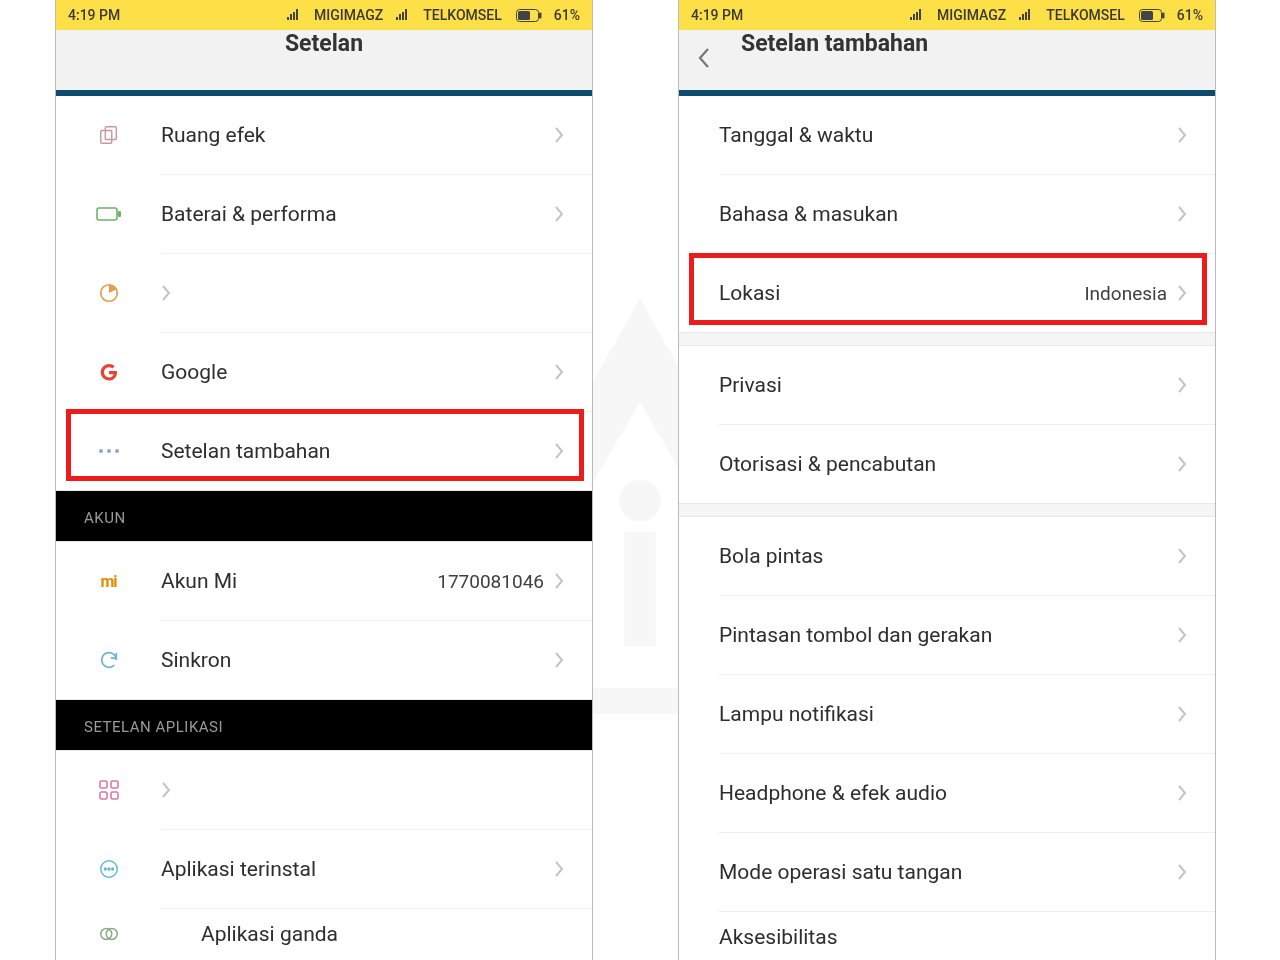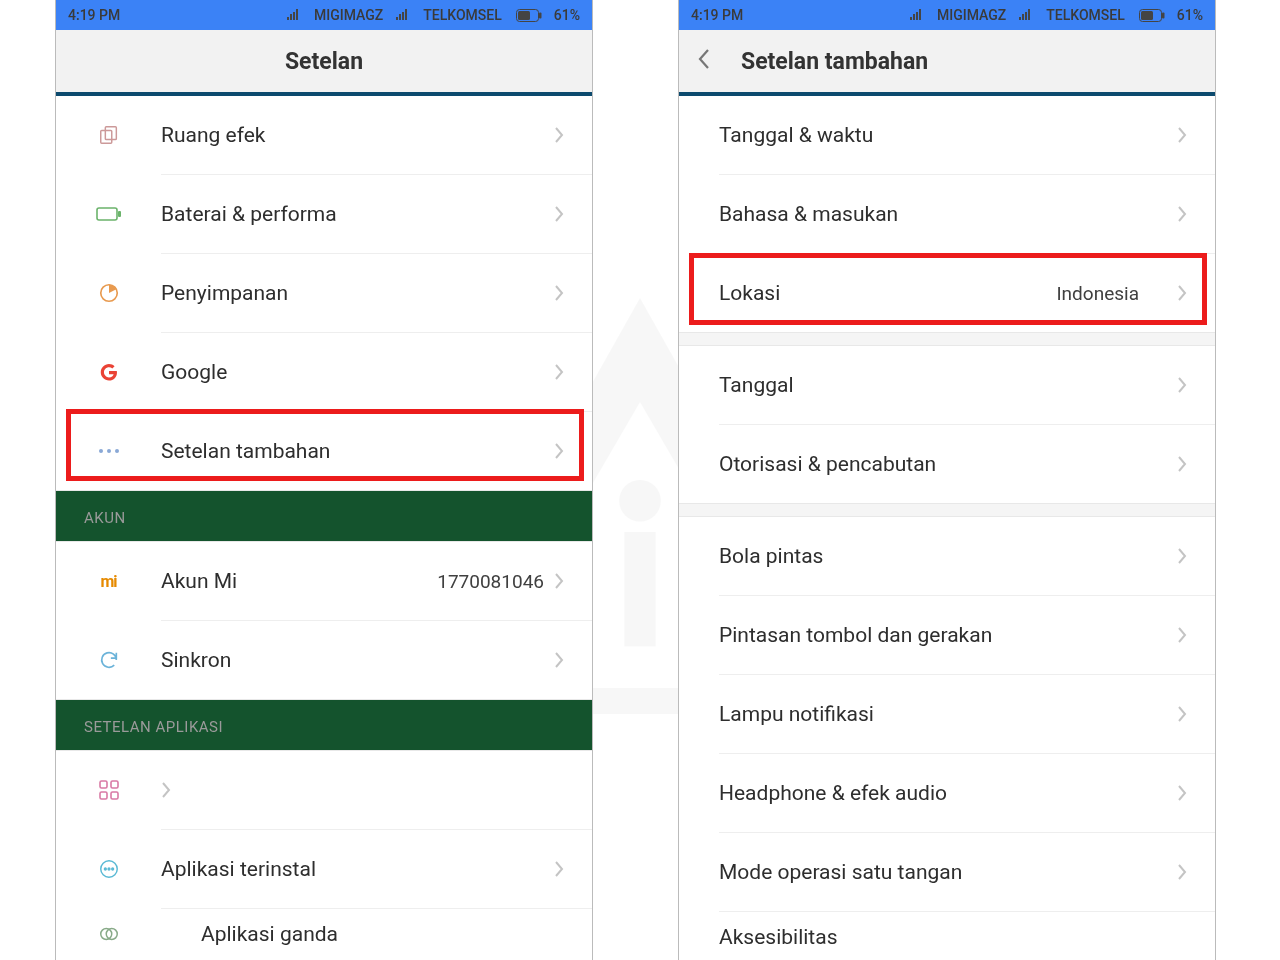--- a/index.html
+++ b/index.html
@@ -27,41 +27,41 @@
     background: #fff;
     border-left: 1px solid #bbb;
     border-right: 1px solid #bbb;
     z-index: 1;
     overflow: hidden;
   }
   .phone.left { left: 55px; }
   .phone.right { left: 678px; }
   .statusbar {
     height: 30px;
-    background: #3b82f6;
+    background: #fde047;
     display: flex;
     align-items: center;
     justify-content: space-between;
     padding: 0 12px;
     font-size: 14px;
     color: #3a3a3a;
     font-weight: 500;
   }
   .statusbar .right-group { display: flex; align-items: center; gap: 12px; }
   .statusbar .signal { display: inline-block; margin-right: 2px; }
   .statusbar .battery-icon {
     display: inline-flex; align-items: center;
     margin-left: 2px;
   }
   .header {
     height: 66px;
     background: #f2f2f2;
-    border-bottom: 4px solid #0c4a6e;
+    border-bottom: 6px solid #0c4a6e;
     display: flex;
-    align-items: center;
+    align-items: flex-start;
     position: relative;
   }
   .header.center { justify-content: center; }
   .header .title {
     font-size: 23px;
     font-weight: 700;
     color: #333;
   }
   .header .back {
     position: absolute;
@@ -81,21 +81,21 @@
     position: relative;
     cursor: pointer;
   }
   .row .icon-slot {
     width: 105px;
     display: flex;
     align-items: flex-end;
     justify-content: center;
     flex-shrink: 0;
   }
-  .row.no-icon { padding-left: 40px; gap: 28px; }
+  .row.no-icon { padding-left: 40px; }
   .row .label {
     flex: 1;
     font-size: 21px;
     color: #2e2e2e;
     font-weight: 400;
   }
   .row .value {
     font-size: 19px;
     color: #404040;
     margin-right: 10px;
@@ -107,21 +107,21 @@
     margin-left: 105px;
   }
   .divider.no-indent { margin-left: 40px; }
   .section-gap {
     height: 14px;
     background: #f5f5f5;
     border-top: 1px solid #e8e8e8;
     border-bottom: 1px solid #e8e8e8;
   }
   .section-label {
-    background: #14532d;
+    background: #000000;
     padding: 18px 28px 14px 28px;
     font-size: 15px;
     color: #9a9a9a;
     letter-spacing: 0.5px;
     border-top: 1px solid #e8e8e8;
     border-bottom: 1px solid #e8e8e8;
   }
   .highlight-box {
     position: absolute;
     border: 5px solid #ec1c1c;
@@ -197,21 +197,20 @@
     </div>
     <div class="divider"></div>
 
     <div class="row">
       <span class="icon-slot">
         <svg width="22" height="22" viewBox="0 0 24 24" fill="none" stroke="#e89a4f" stroke-width="1.8">
             <circle cx="12" cy="12" r="9"></circle>
             <path d="M12 3 A9 9 0 0 1 20 8 L12 12 Z" fill="#e89a4f" stroke="none"></path>
           </svg>
       </span>
-      <span class="label">Penyimpanan</span>
       <svg class="chevron" width="10" height="18" viewBox="0 0 10 18">
           <path d="M2 2l6 7-6 7" fill="none" stroke="currentColor" stroke-width="2"></path>
         </svg>
     </div>
     <div class="divider"></div>
 
     <div class="row">
       <span class="icon-slot">
         <svg width="22" height="22" viewBox="0 0 24 24">
             <path fill="#EA4335" d="M12 11v3.5h5c-.4 2-2.2 3.4-5 3.4-3 0-5.5-2.5-5.5-5.5S9 6.9 12 6.9c1.4 0 2.6.5 3.6 1.4l2.5-2.5C16.5 4.2 14.4 3.3 12 3.3 7 3.3 3 7.3 3 12.3s4 9 9 9c5.2 0 8.7-3.7 8.7-8.8 0-.6-.1-1.1-.2-1.6H12z"></path>
@@ -365,21 +364,21 @@
       <span class="label">Lokasi</span>
       <span class="value">Indonesia</span>
       <svg class="chevron" width="10" height="18" viewBox="0 0 10 18">
           <path d="M2 2l6 7-6 7" fill="none" stroke="currentColor" stroke-width="2"></path>
         </svg>
     </div>
 
     <div class="section-gap"></div>
 
     <div class="row no-icon">
-      <span class="label">Tanggal</span>
+      <span class="label">Privasi</span>
       <svg class="chevron" width="10" height="18" viewBox="0 0 10 18">
           <path d="M2 2l6 7-6 7" fill="none" stroke="currentColor" stroke-width="2"></path>
         </svg>
     </div>
     <div class="divider no-indent"></div>
 
     <div class="row no-icon">
       <span class="label">Otorisasi &amp; pencabutan</span>
       <svg class="chevron" width="10" height="18" viewBox="0 0 10 18">
           <path d="M2 2l6 7-6 7" fill="none" stroke="currentColor" stroke-width="2"></path>

